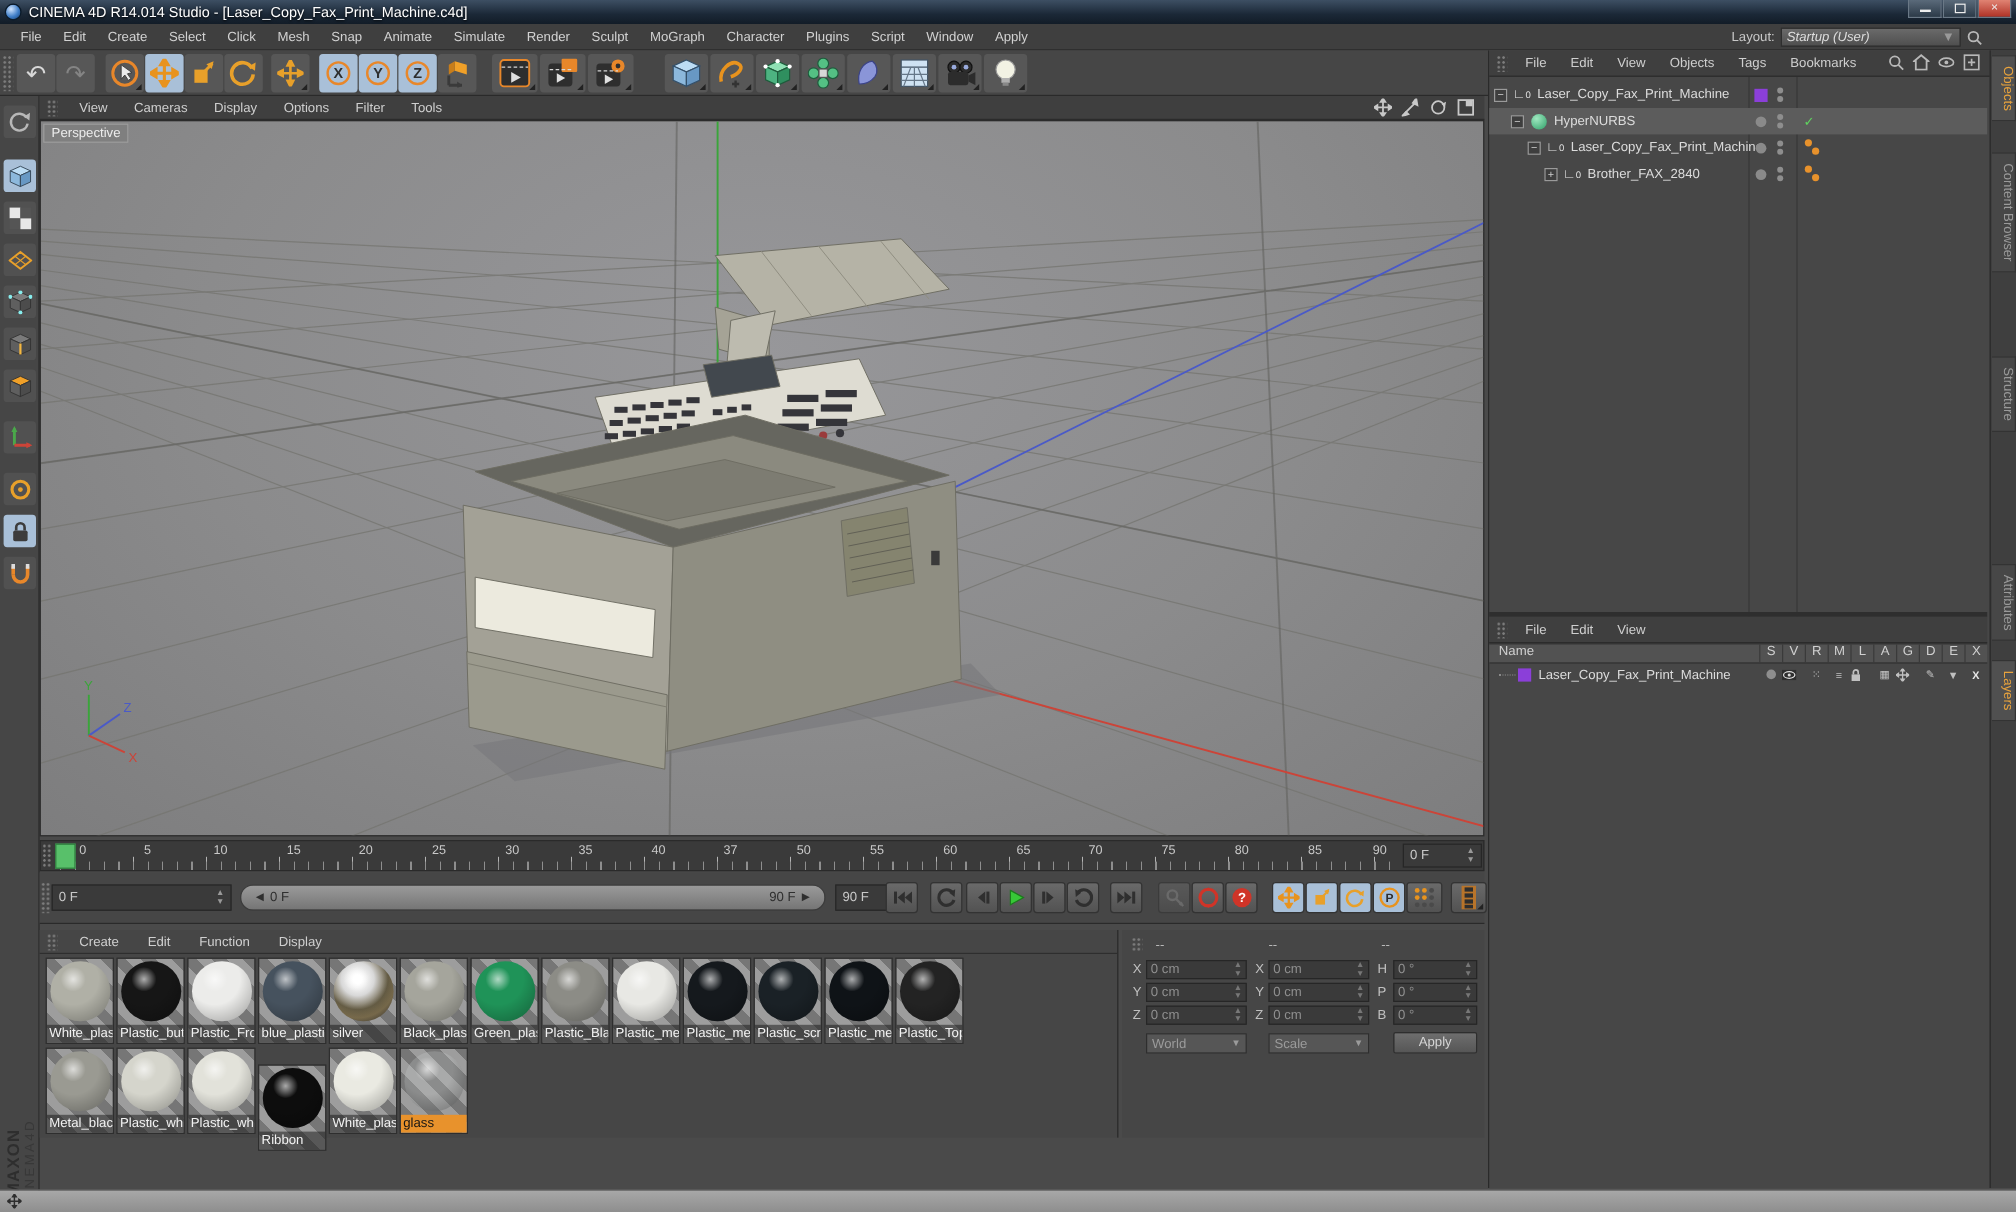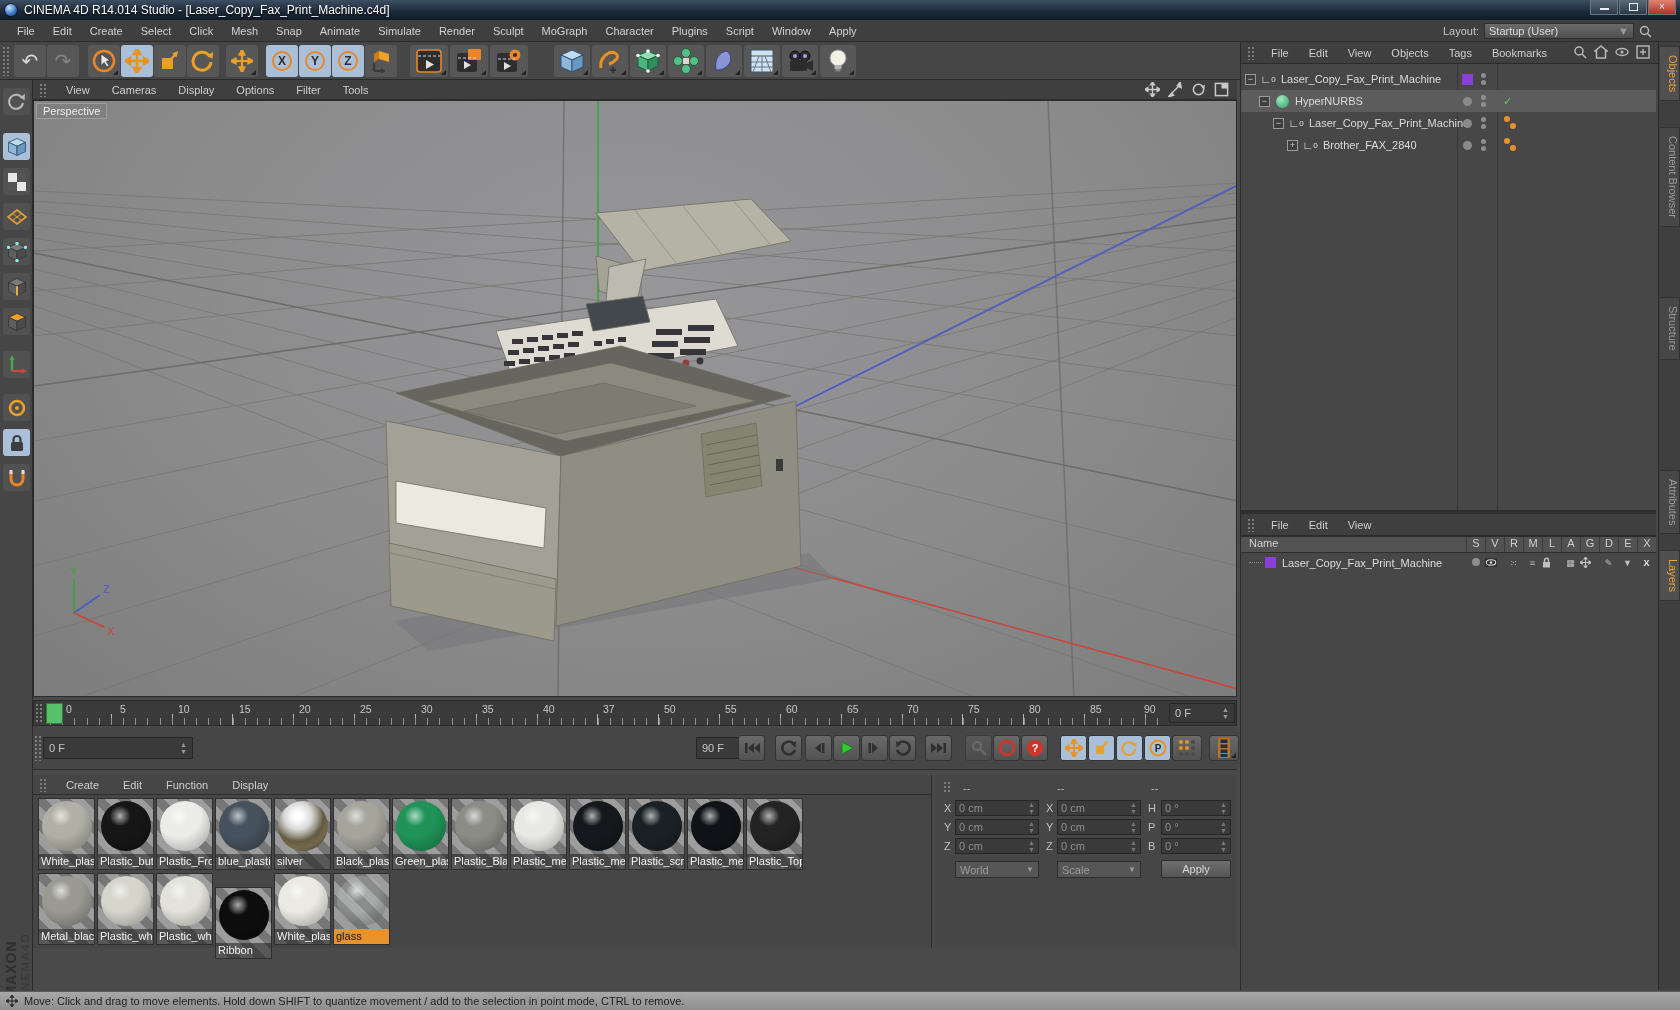--- a/index.html
+++ b/index.html
@@ -14,21 +14,21 @@
   #titlebar .ttl { left:24px; top:3px; font-size:12px; text-shadow:0 1px 2px #000; white-space:nowrap;}
   .winbtn { top:0; width:28px; height:15px; border:1px solid #6a7886; border-top:none;
     background:linear-gradient(#5a6a7a,#2c3a48); color:#eee; text-align:center; line-height:13px; font-size:10px;}
   #btn-close { background:linear-gradient(#e08373,#b03226); }
   
   #menubar { left:0; top:20px; width:1680px; height:22px; background:#3f3f3f; border-bottom:1px solid #2c2c2c;
     display:flex; align-items:center; padding-left:8px; gap:0; }
   #menubar .mi { padding:3px 9px; color:#d2d2d2; }
   #layoutbox { right:28px; top:23px; display:flex; align-items:center; gap:5px; color:#c8c8c8;}
   #layoutsel { width:150px; height:16px; background:linear-gradient(#6a6a6a,#4f4f4f); border:1px solid #2e2e2e;
-    display:flex; justify-content:space-between; align-items:center; padding:0 4px; color:#ddd; }
+    display:flex; justify-content:space-between; align-items:center; padding:0 4px; color:#ddd;font-style:italic; }
   
   #toolbar { left:0; top:42px; width:1680px; height:38px; background:#464646; border-bottom:1px solid #2a2a2a; }
   .tbtn { position:absolute; top:3px; width:32px; height:32px; background:#575757; border-radius:3px;
     display:flex; align-items:center; justify-content:center; }
   .tbtn.blue { background:#a9c0d8; }
   .tbtn.dim svg, .tbtn.dim span { opacity:.35; }
   .tbtn .uni { font-size:20px; color:#d8d8d8; font-family:"DejaVu Sans",sans-serif; }
   .fly::after { content:""; position:absolute; right:2px; bottom:2px; border-left:5px solid transparent;
     border-bottom:5px solid #222; }
   .ring { width:20px; height:20px; border:2px solid #e8872a; border-radius:50%;
@@ -612,20 +612,24 @@
       <span class="arr">▲<br>▼</span>
   </div>
 </div>
 
 <div id="transport" class="abs">
   <div class="abs grip" style="left:1px;top:8px;width:8px;height:26px"></div>
   <div class="spin abs" style="left:10px;top:10px;width:150px;height:22px">
     <span>0 F</span>
       <span class="arr">▲<br>▼</span>
   </div>
+  <div id="rangeslider">
+    <span>◄ <span>0 F</span></span>
+    <span><span>90 F</span> ►</span>
+  </div>
   <div class="spin abs" style="left:663px;top:10px;width:58px;height:22px">
     <span>90 F</span>
       <span class="arr">▲<br>▼</span>
   </div>
 
   <div class="pbtn" style="left:705px">
     <svg width="16" height="12" viewBox="0 0 16 12" fill="#2f2f2f">
         <rect x="1" y="1" width="2.5" height="10"></rect>
         <polygon points="10,1 4,6 10,11"></polygon>
         <polygon points="16,1 10,6 16,11"></polygon>
@@ -1072,14 +1076,13 @@
 
 <div id="statusbar" class="abs">
   <svg width="12" height="12" viewBox="0 0 16 16" stroke="#2e2e2e" stroke-width="1.6" fill="#2e2e2e">
       <line x1="8" y1="1" x2="8" y2="15"></line>
       <line x1="1" y1="8" x2="15" y2="8"></line>
       <polygon points="8,0 6,3 10,3"></polygon>
       <polygon points="8,16 6,13 10,13"></polygon>
       <polygon points="0,8 3,6 3,10"></polygon>
       <polygon points="16,8 13,6 13,10"></polygon>
     </svg>
-  <span>Move: Click and drag to move elements. Hold down SHIFT to quantize movement / add to the selection in point mode, CTRL to remove.</span>
 </div>
 
 </body></html>

